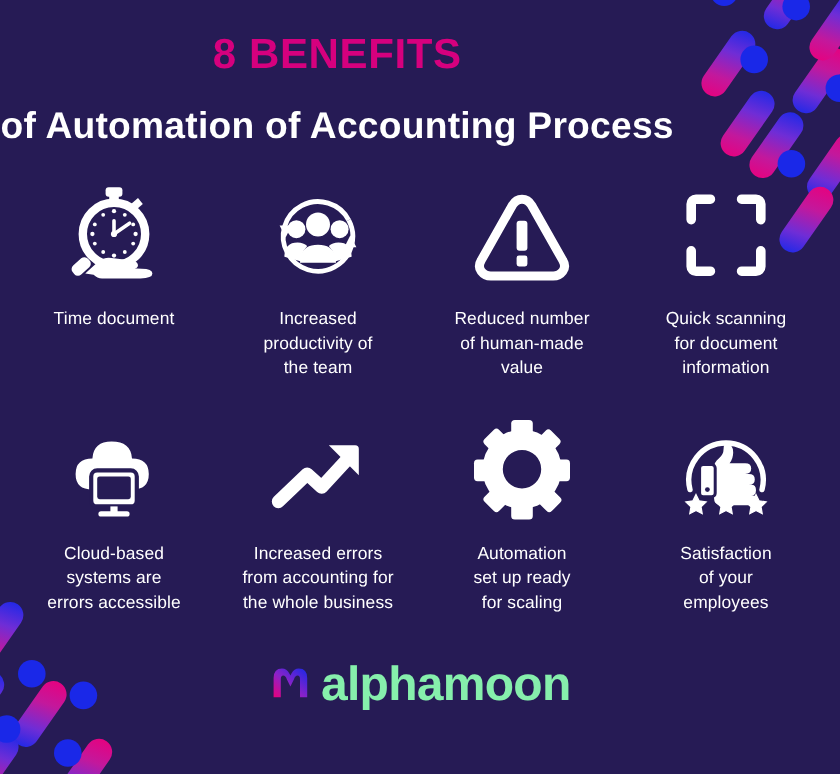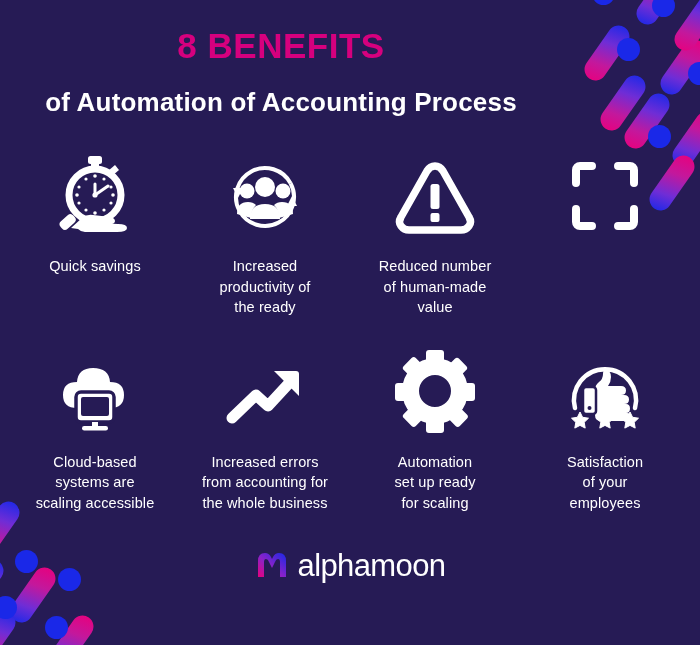--- a/index.html
+++ b/index.html
@@ -43,21 +43,21 @@
   }
   .title{
     color:#D6007E;
     font-size:35px;
     font-weight:bold;
     letter-spacing:0.5px;
     line-height:1.05;
   }
   .subtitle{
     color:#FFFFFF;
-    font-size:26px;
+    font-size:31px;
     font-weight:bold;
     margin-top:22px;
     letter-spacing:0.2px;
   }
 
   
   .grid{
     position:absolute;
     top:150px; left:10px;
     width:680px;
@@ -92,23 +92,23 @@
     position:absolute;
     left:0; width:700px;
     top:548px;
     display:flex;
     align-items:center;
     justify-content:center;
     gap:9px;
   }
   .logo-mark{ display:block; }
   .logo-text{
-    color:#ffffff;
-    font-size:31px;
-    font-weight:normal;
+    color:#86efac;
+    font-size:40px;
+    font-weight:bold;
     letter-spacing:-0.6px;
   }
 </style>
 </head>
 <body>
 
 <div id="canvas">
 
   <div class="deco-layer">
     <div class="cap" style="left:648px; top:-34px;"></div>
@@ -165,41 +165,41 @@
           <circle cx="43" cy="63" r="1.8" fill="#fff"></circle>
             <circle cx="34" cy="60" r="1.6" fill="#fff"></circle>
           <circle cx="27" cy="53" r="1.6" fill="#fff"></circle>
             <circle cx="25" cy="45" r="1.8" fill="#fff"></circle>
           <circle cx="27" cy="37" r="1.6" fill="#fff"></circle>
             <circle cx="34" cy="29" r="1.6" fill="#fff"></circle>
           <path d="M19 78 L30 68 q5 -4 11 -3 l17 2 q5 1 5 4 0 3 -5 3 l-12 -1 20 1 q9 0 9 4 0 4 -10 4 l-32 0 q-4 0 -7 -3z" fill="#fff"></path>
           <rect x="6" y="74" width="17" height="10" rx="4" transform="rotate(-42 6 74)" fill="#fff"></rect>
         </svg>
       </div>
-      <div class="cell-label" style="white-space:pre-line">Quick savings</div>
+      <div class="cell-label" style="white-space:pre-line">Time document</div>
     </div>
 
     <div class="cell">
       <div class="icon-wrap">
         <svg width="90" height="92" viewBox="0 0 90 92" fill="none">
           <path d="M16 47 a29 29 0 0 1 58 0" stroke="#fff" stroke-width="4" fill="none" transform="rotate(-28 45 47)"></path>
           <path d="M16 47 a29 29 0 0 1 58 0" stroke="#fff" stroke-width="4" fill="none" transform="rotate(152 45 47)"></path>
           <path d="M13 38 l5 10 5 -10z" fill="#fff"></path>
           <path d="M77 56 l-5 -10 -5 10z" fill="#fff"></path>
           <circle cx="45" cy="37" r="10" fill="#fff"></circle>
           <path d="M30 69 q0 -15 15 -15 q15 0 15 15z" fill="#fff"></path>
           <circle cx="27" cy="41" r="7.5" fill="#fff"></circle>
           <path d="M17 64 q0 -12 11 -12 q5 0 8 3 -5 5 -5 13z" fill="#fff"></path>
           <circle cx="63" cy="41" r="7.5" fill="#fff"></circle>
           <path d="M73 64 q0 -12 -11 -12 q-5 0 -8 3 5 5 5 13z" fill="#fff"></path>
         </svg>
       </div>
       <div class="cell-label" style="white-space:pre-line">Increased
 productivity of
-the ready</div>
+the team</div>
     </div>
 
     <div class="cell">
       <div class="icon-wrap">
         <svg width="84" height="92" viewBox="0 0 84 92" fill="none">
           <path d="M42 16 q5 0 8 5 l26 46 q3 5 0 9 -3 4 -8 4 H16 q-5 0 -8 -4 -3 -4 0 -9 l26 -46 q3 -5 8 -5z" stroke="#fff" stroke-width="7.5" fill="none" stroke-linejoin="round"></path>
           <rect x="37.5" y="34" width="9" height="25" rx="2.5" fill="#fff"></rect>
           <rect x="37.5" y="63" width="9" height="9" rx="2" fill="#fff"></rect>
         </svg>
       </div>
@@ -210,35 +210,38 @@
 
     <div class="cell">
       <div class="icon-wrap">
         <svg width="86" height="92" viewBox="0 0 86 92" fill="none" stroke="#fff" stroke-width="8" stroke-linecap="round" stroke-linejoin="round">
           <path d="M30 16 H18 a4 4 0 0 0 -4 4 V33"></path>
           <path d="M56 16 H68 a4 4 0 0 1 4 4 V33"></path>
           <path d="M14 59 V72 a4 4 0 0 0 4 4 H30"></path>
           <path d="M72 59 V72 a4 4 0 0 1 -4 4 H56"></path>
         </svg>
       </div>
+      <div class="cell-label" style="white-space:pre-line">Quick scanning
+for document
+information</div>
     </div>
 
     <div class="cell">
       <div class="icon-wrap">
         <svg width="92" height="92" viewBox="0 0 92 92" fill="none">
           <path d="M28 62 q-14 0 -14 -13 0 -13 14 -13 1 -14 16 -14 16 0 17 14 14 0 14 13 0 13 -14 13z" fill="#fff"></path>
           <rect x="27" y="46" width="38" height="30" rx="5" fill="#fff" stroke="#261B55" stroke-width="3.5"></rect>
           <rect x="32" y="51" width="28" height="19" rx="2" fill="#261B55"></rect>
           <rect x="43" y="76" width="6" height="5" fill="#fff"></rect>
           <rect x="33" y="80" width="26" height="4.5" rx="2.2" fill="#fff"></rect>
         </svg>
       </div>
       <div class="cell-label" style="white-space:pre-line">Cloud-based
 systems are
-scaling accessible</div>
+errors accessible</div>
     </div>
 
     <div class="cell">
       <div class="icon-wrap">
         <svg width="94" height="92" viewBox="0 0 94 92" fill="none">
           <path d="M14 72 L38 49 L50 60 L74 34" stroke="#fff" stroke-width="11" fill="none" stroke-linecap="round" stroke-linejoin="round"></path>
           <path d="M56 25 H78 a3 3 0 0 1 3 3 V50 z" fill="#fff"></path>
         </svg>
       </div>
       <div class="cell-label" style="white-space:pre-line">Increased errors

